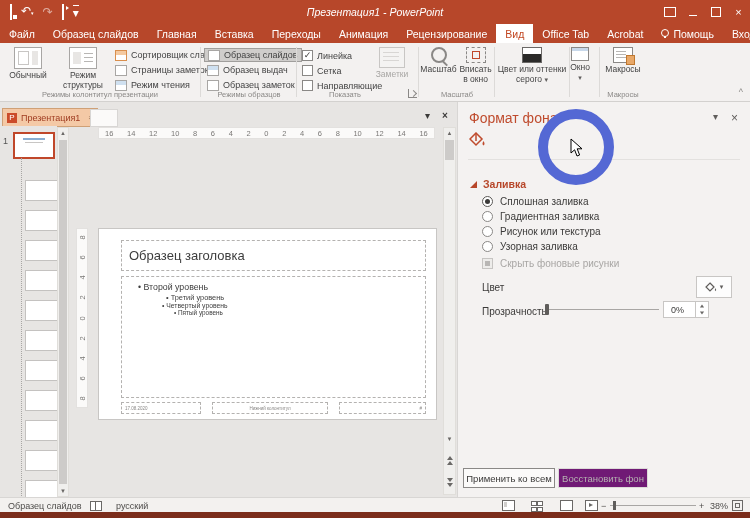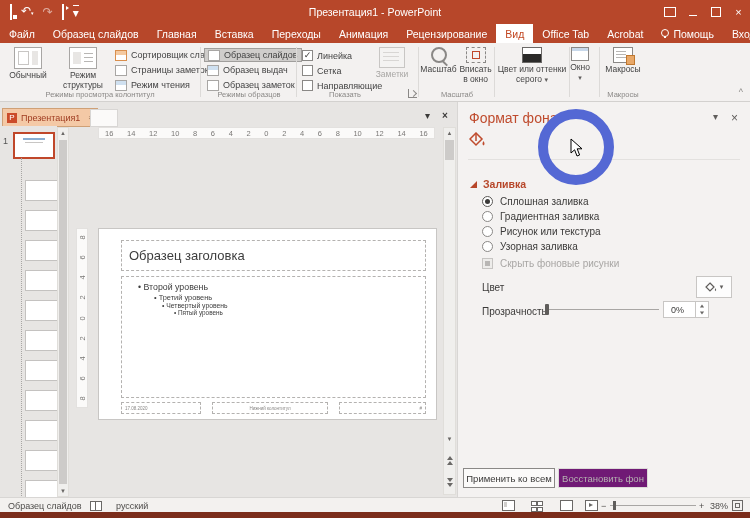--- a/index.html
+++ b/index.html
@@ -12,21 +12,21 @@
             display:flex;align-items:center;color:#fff;}
   .qat{display:flex;align-items:center;gap:9px;margin-left:10px;}
   .qat span{font-size:12px;line-height:12px;color:#fff;}
   .qat .dim{opacity:.55;}
   .savebox{width:9px;height:9px;border:1.5px solid #fff;position:relative;}
   .savebox::after{content:"";position:absolute;left:2px;bottom:0;width:4px;height:4px;background:#fff;}
   .mon{width:11px;height:8px;border:1.5px solid #fff;position:relative;}
   .mon::after{content:"";position:absolute;left:3px;top:1px;border-left:3px solid #fff;
               border-top:2px solid transparent;border-bottom:2px solid transparent;}
   .qatmore{font-size:7px;border-top:1px solid #fff;padding-top:1px;}
-  .wtitle{position:absolute;left:0;right:0;text-align:center;font-size:10.5px;color:#fff;}
+  .wtitle{position:absolute;left:0;right:0;text-align:center;font-size:10.5px;color:#fff;font-style:italic;}
   .wbtns{position:absolute;right:0;top:0;height:24px;display:flex;}
   .wbtn{width:23px;height:24px;display:flex;align-items:center;justify-content:center;
         font-size:11px;color:#fff;}
   .rdisp{width:10px;height:8px;border:1px solid #fff;position:relative;}
   .maxg{width:8px;height:8px;border:1px solid #fff;}
   .ming{width:8px;border-top:1px solid #fff;margin-top:6px;}
 
   
   .tabrow{position:absolute;left:0;top:24px;right:0;height:19px;background:#b7472a;
           display:flex;color:#fff;font-size:10.5px;}
@@ -122,21 +122,21 @@
 
   .slide{position:absolute;left:98px;top:228px;width:337px;height:190px;background:#fff;
          border:1px solid #c8c6c4;}
   .ph{position:absolute;border:1px dashed #b4b2b0;box-sizing:border-box;}
   .ph-title{left:22px;top:11px;width:305px;height:31px;display:flex;align-items:center;padding-left:7px;}
   .ph-title span{font-size:13px;color:#3d3d3d;}
   .ph-body{left:22px;top:47px;width:305px;height:122px;padding:4px 0 0 4px;}
   .bl{color:#3d3d3d;white-space:nowrap;}
   .b1{font-size:10px;}
   .b2{font-size:8.8px;margin-left:12px;margin-top:1px;}
-  .b3{font-size:7.4px;margin-left:28px;margin-top:1px;}
+  .b3{font-size:7.4px;margin-left:40px;margin-top:1px;}
   .b4{font-size:6.8px;margin-left:36px;}
   .b5{font-size:6.4px;margin-left:48px;}
   .bl::before{content:"• ";}
   .ph-foot{top:173px;height:12px;font-size:4.5px;color:#8a8886;display:flex;align-items:center;}
   .ph-date{left:22px;width:80px;padding-left:3px;}
   .ph-ftr{left:113px;width:116px;justify-content:center;}
   .ph-num{left:240px;width:87px;justify-content:flex-end;padding-right:3px;}
 
   
   .panel{position:absolute;left:457px;top:102px;width:293px;height:395px;background:#f4f2f1;
@@ -273,21 +273,21 @@
     <span>Сортировщик слайдов</span>
   </div>
   <div class="smallbtn" style="left:112px;top:20px;">
     <span class="sicon"></span>
     <span>Страницы заметок</span>
   </div>
   <div class="smallbtn" style="left:112px;top:35px;">
     <span class="sicon blue"></span>
     <span>Режим чтения</span>
   </div>
-  <div class="glabel" style="left:0;width:200px;">Режимы просмотра колонтитул</div>
+  <div class="glabel" style="left:0;width:200px;">Режимы колонтитул презентации</div>
   <div class="rdivider" style="left:200px;"></div>
 
   <div class="smallbtn sel" style="left:204px;top:5px;">
     <span class="sicon"></span>
     <span>Образец слайдов</span>
   </div>
   <div class="smallbtn" style="left:204px;top:20px;">
     <span class="sicon blue"></span>
     <span>Образец выдач</span>
   </div>

